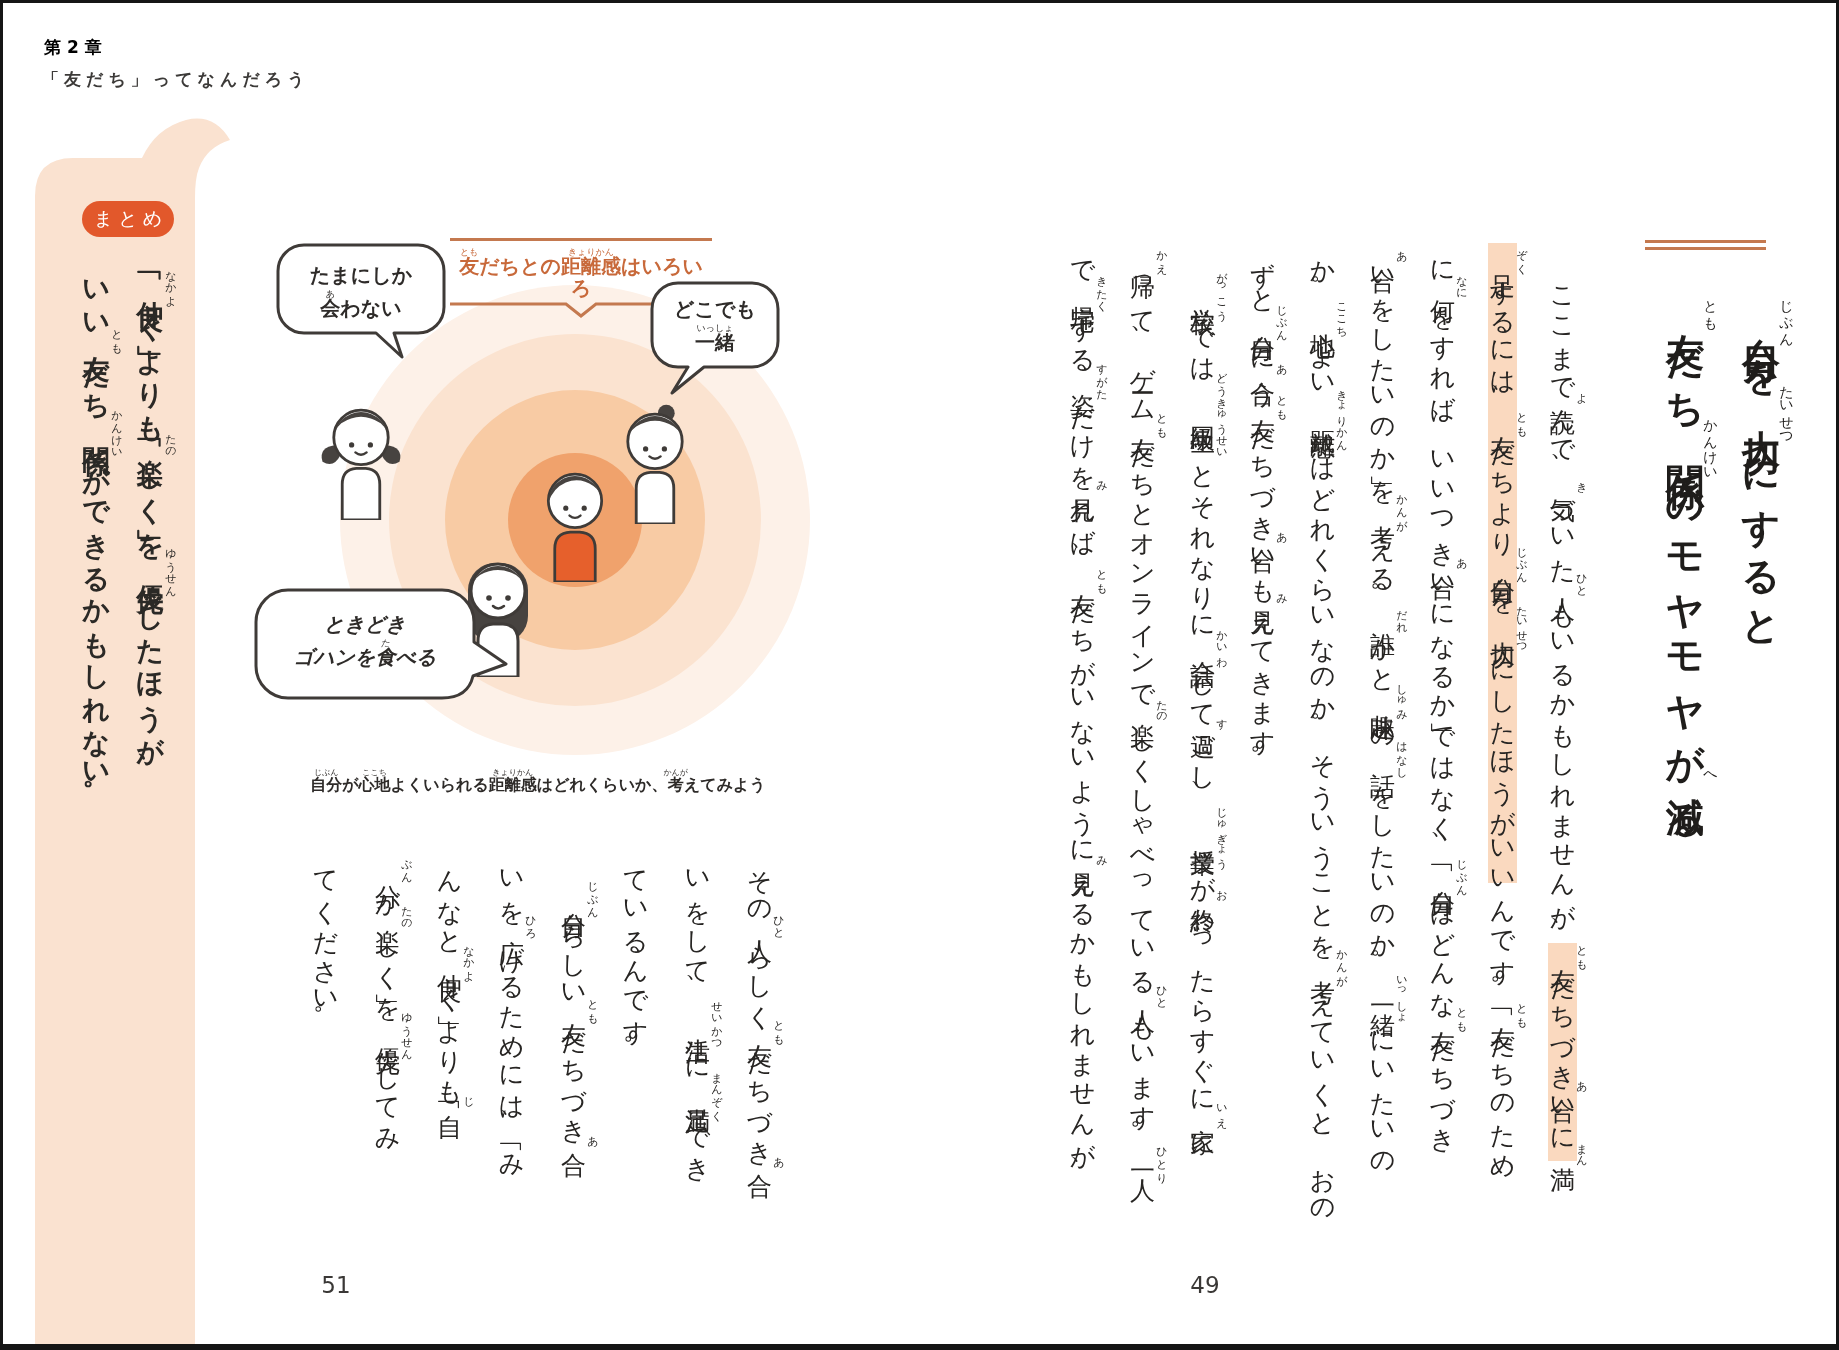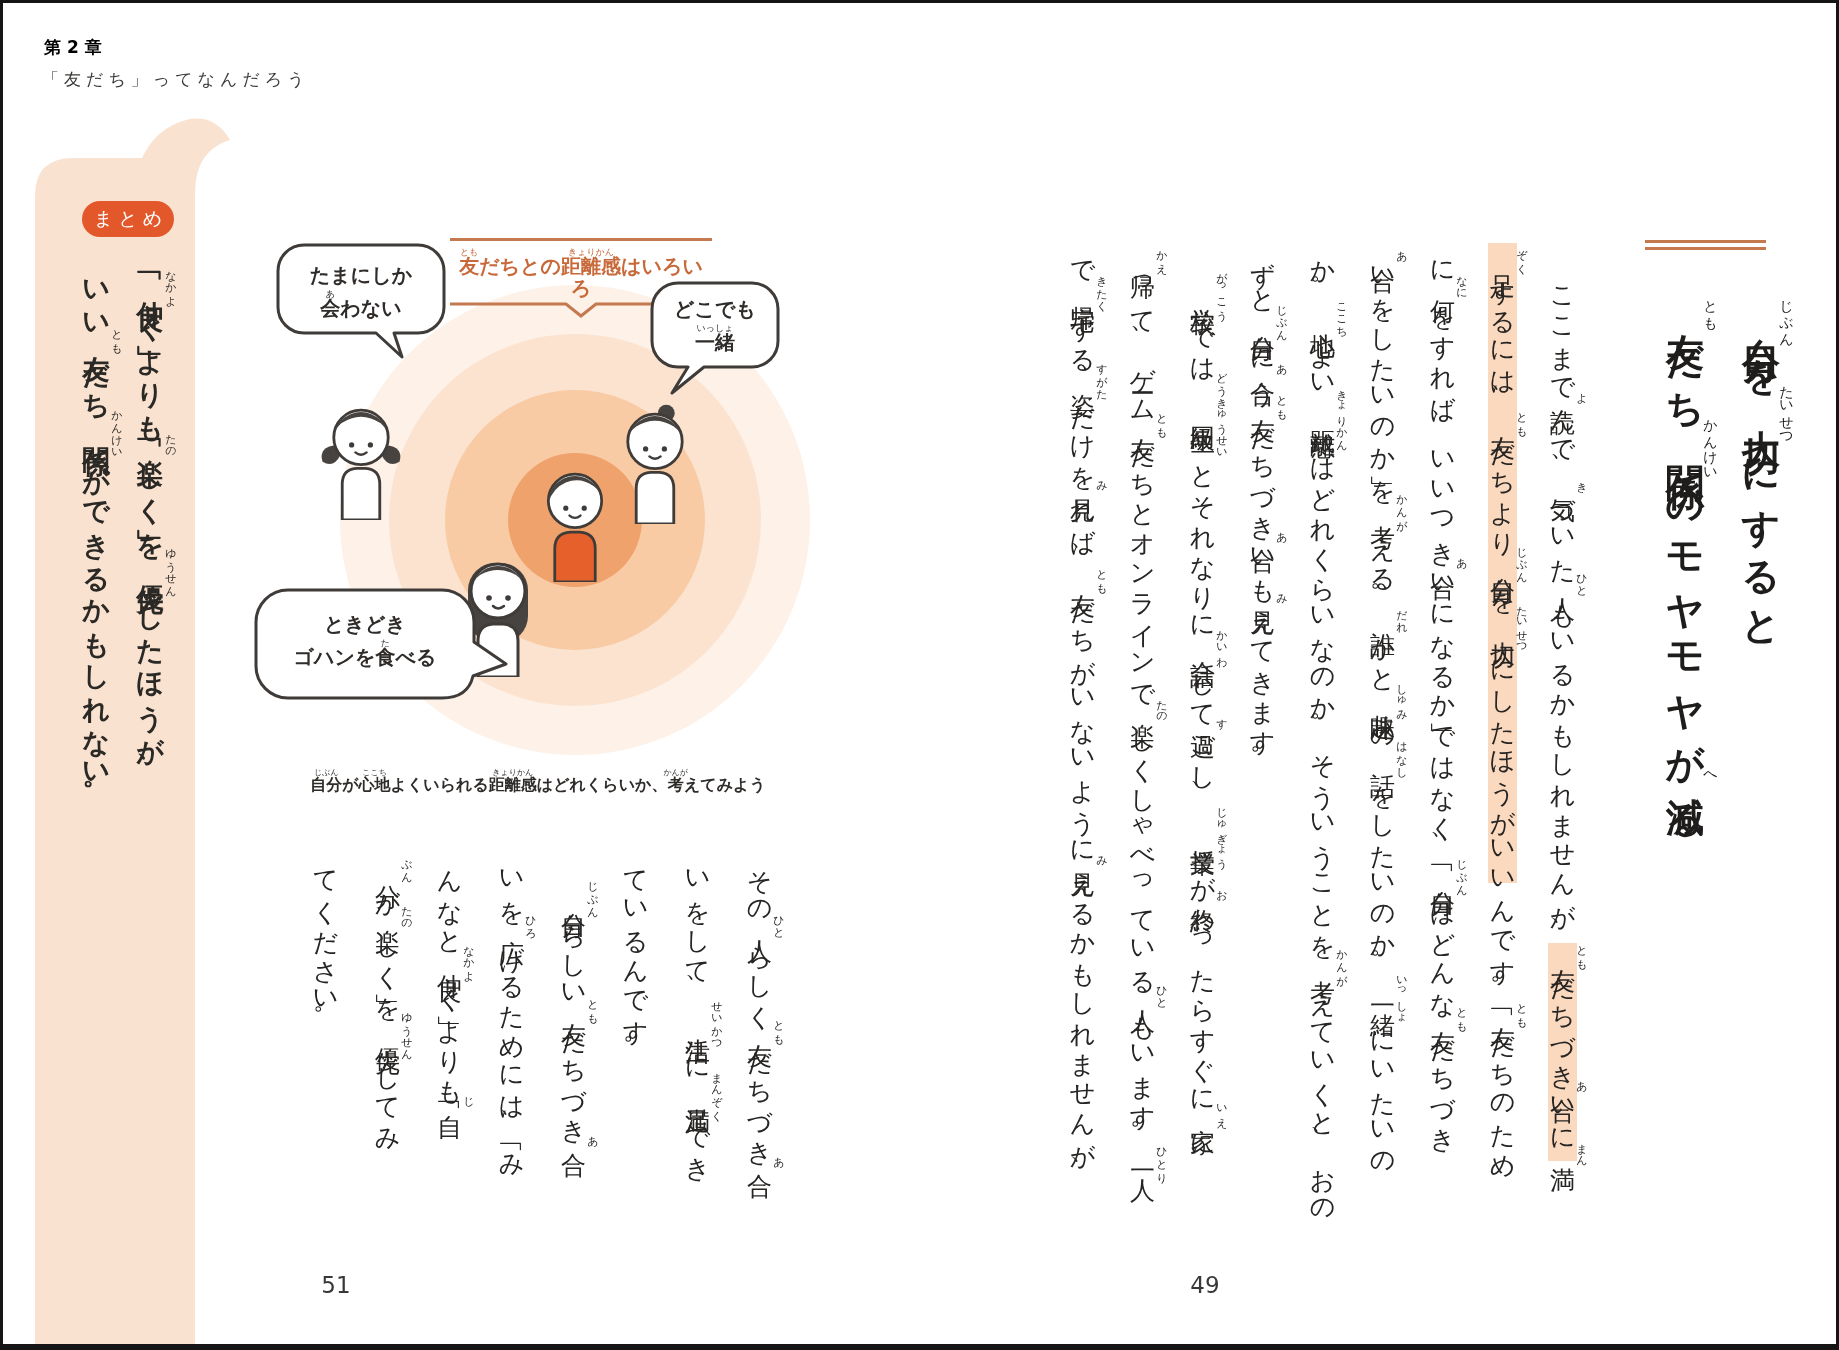--- a/index.html
+++ b/index.html
@@ -6,21 +6,21 @@
   body{
     width:1839px;height:1350px;position:relative;background:#ffffff;overflow:hidden;
     font-family:"DejaVu Serif","Liberation Serif",serif;color:#2f2c2a;
   }
   .frame{position:absolute;left:0;top:0;right:0;bottom:0;border:3px solid #151515;border-bottom-width:6px;pointer-events:none;z-index:50;}
 
   
   .hdr-chapter{position:absolute;left:44px;top:36px;font-family:"DejaVu Sans","Liberation Sans",sans-serif;
     font-size:17px;font-weight:bold;letter-spacing:6px;color:#000000;}
   .hdr-title{position:absolute;left:42px;top:68px;font-family:"DejaVu Sans","Liberation Sans",sans-serif;
-    font-size:17px;font-weight:normal;letter-spacing:5px;color:#3c3a38;}
+    font-size:17px;font-weight:bold;letter-spacing:5px;color:#3c3a38;}
 
   
   .sidebar-svg{position:absolute;left:0;top:0;z-index:1;}
   .badge{position:absolute;left:82px;top:201px;width:92px;height:36px;border-radius:18px;background:#e2582b;
     display:flex;align-items:center;justify-content:center;z-index:3;
     font-family:"DejaVu Sans","Liberation Sans",sans-serif;font-weight:normal;font-size:19px;color:#fff;letter-spacing:5px;text-indent:5px;}
 
   
   .vcols{position:absolute;writing-mode:vertical-rl;-webkit-writing-mode:vertical-rl;text-orientation:mixed;z-index:4;}
   .vcols .vcol{margin:0;}
@@ -73,21 +73,21 @@
   .bubble{position:absolute;z-index:7;}
   .bubble svg{position:absolute;left:0;top:0;}
   .btxt{position:absolute;left:0;top:0;width:100%;text-align:center;
     font-family:"DejaVu Sans","Liberation Sans",sans-serif;font-weight:bold;color:#2e2b29;}
   .btxt div{line-height:28px;}
   .btxt rt{font-size:9px;}
   .bub1{left:46px;top:33px;width:170px;height:122px;}
   .bub1 .btxt{top:18px;font-size:20px;}
   .bub2{left:420px;top:71px;width:130px;height:116px;}
   .bub2 .btxt{top:14px;font-size:20px;}
-  .bub3{left:24px;top:378px;width:254px;height:100px;}
+  .bub3{left:24px;top:378px;width:254px;height:100px;font-style:italic;}
   .bub3 .btxt{top:22px;font-size:20px;}
 
   .caption{position:absolute;left:70px;top:558px;width:476px;text-align:center;z-index:5;
     font-family:"DejaVu Sans","Liberation Sans",sans-serif;font-weight:bold;font-size:16px;color:#2e2b29;}
   .caption rt{font-size:8px;}
 </style>
 </head>
 <body>
 
 <div class="frame"></div>

